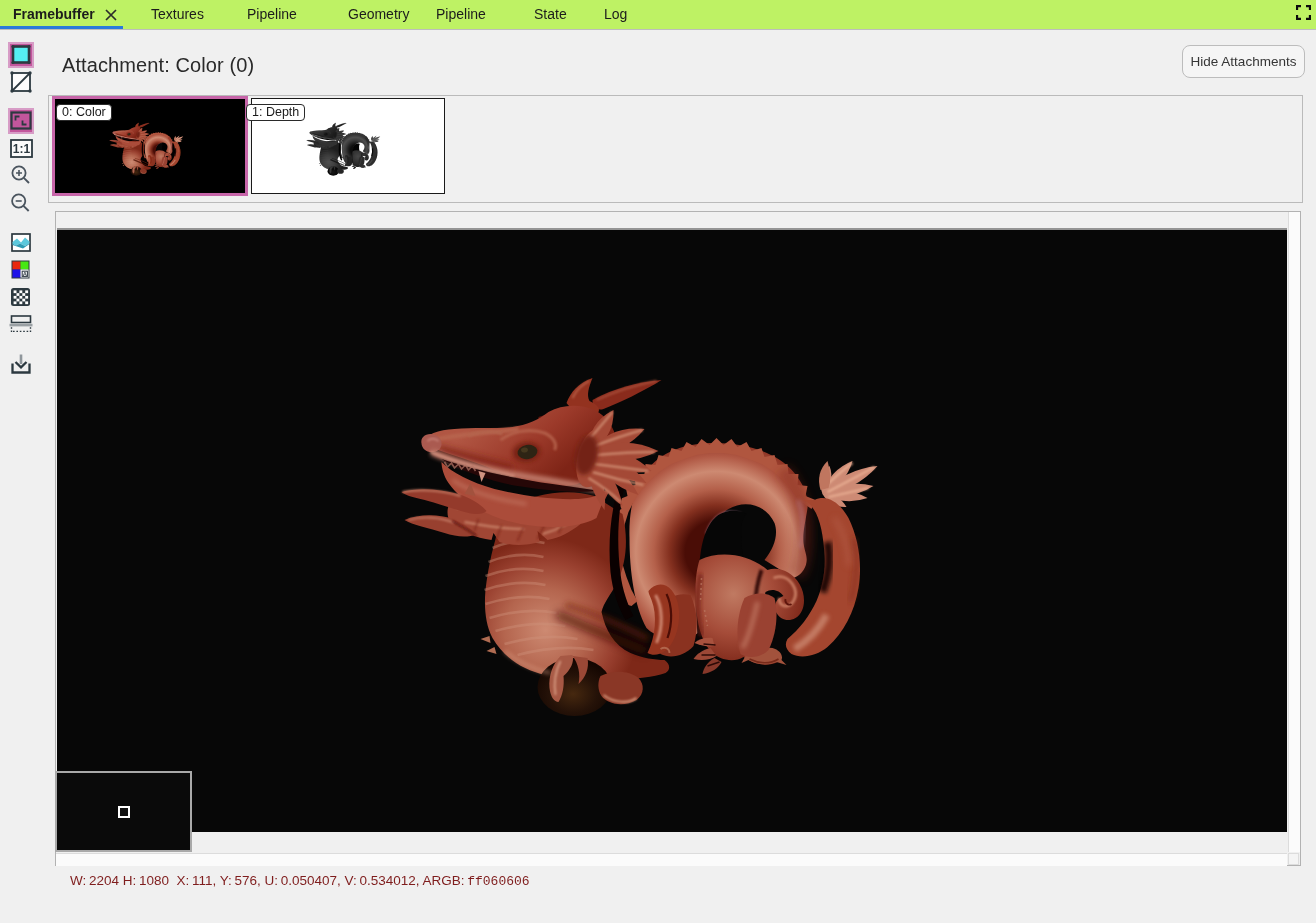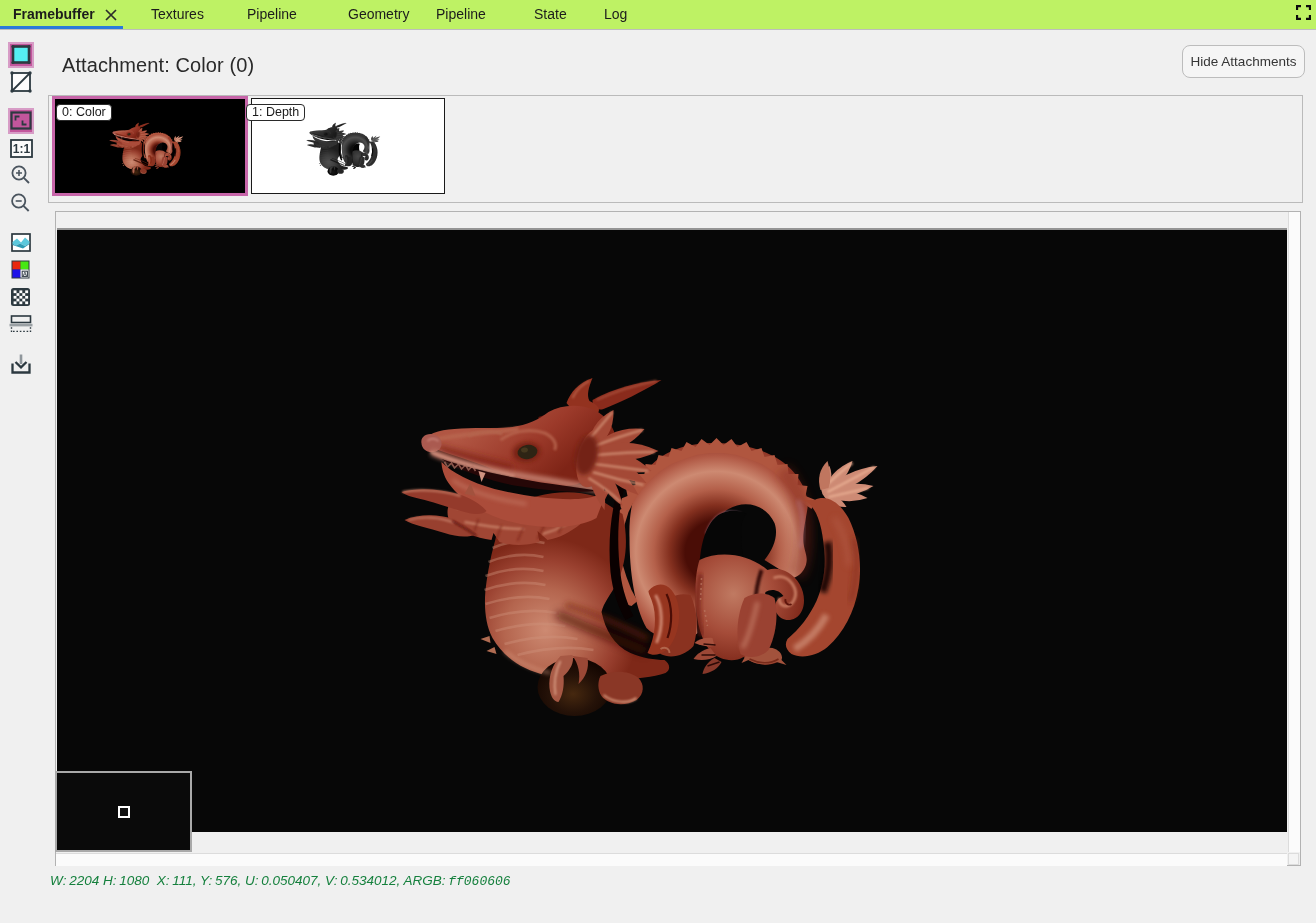--- a/index.html
+++ b/index.html
@@ -18,21 +18,21 @@
 .tlabel{position:absolute;background:#ffffff;border:1.5px solid #2a2a2a;border-radius:4px;
 font-size:12.5px;color:#1a1a1a;padding:0 5px;height:15px;line-height:15px;}
 #vpanel{position:absolute;left:55px;top:211px;width:1244px;height:653px;border:1px solid #b2b2b2;background:#f0f0f0;box-sizing:content-box;}
 #blackvp{position:absolute;left:56.5px;top:228px;width:1230px;height:604px;background:#070707;
 border-top:2px solid #949494;box-sizing:border-box;}
 #vscroll{position:absolute;left:1288px;top:212px;width:11px;height:640px;background:#fbfbfb;border-left:1px solid #dcdcdc;}
 #hscroll{position:absolute;left:56px;top:853px;width:1231px;height:11.5px;background:#fbfbfb;border-top:1px solid #dcdcdc;}
 #corner{position:absolute;left:1288px;top:853px;width:11px;height:11.5px;background:#f4f4f4;border:1px solid #dcdcdc;box-sizing:border-box;}
 #pip{position:absolute;left:55px;top:771px;width:133px;height:77px;border:2px solid #a9a9a9;background:#0a0a0a;}
 #pipsq{position:absolute;left:117.5px;top:805.5px;width:8px;height:8px;border:2px solid #ffffff;background:#111;}
-#status{position:absolute;left:50px;top:873px;font-size:13.5px;color:#15803d;font-style:italic;}
+#status{position:absolute;left:70px;top:873px;font-size:13.5px;color:#7f1d1d;}
 .icon{position:absolute;}
 </style>
 </head>
 <body>
 <div id="tabbar">
   <span class="tab" style="left:13px;font-weight:bold;">Framebuffer</span>
   <svg class="abs" style="left:104px;top:8px;" width="14" height="14" viewBox="0 0 14 14">
     <path d="M2,2 L12,12 M12,2 L2,12" stroke="#2b2b2b" stroke-width="1.7" fill="none"></path>
   </svg>
   <span class="tab" style="left:135px;margin-left:16px;">Textures</span>

